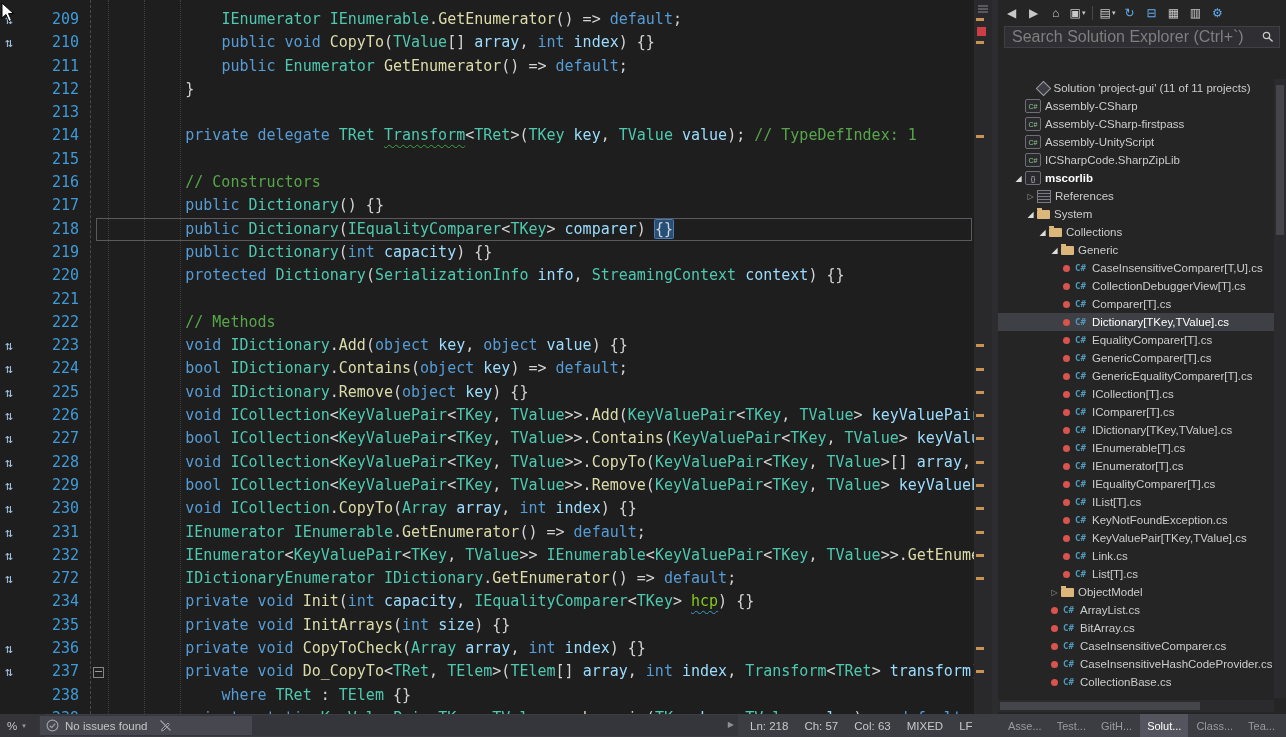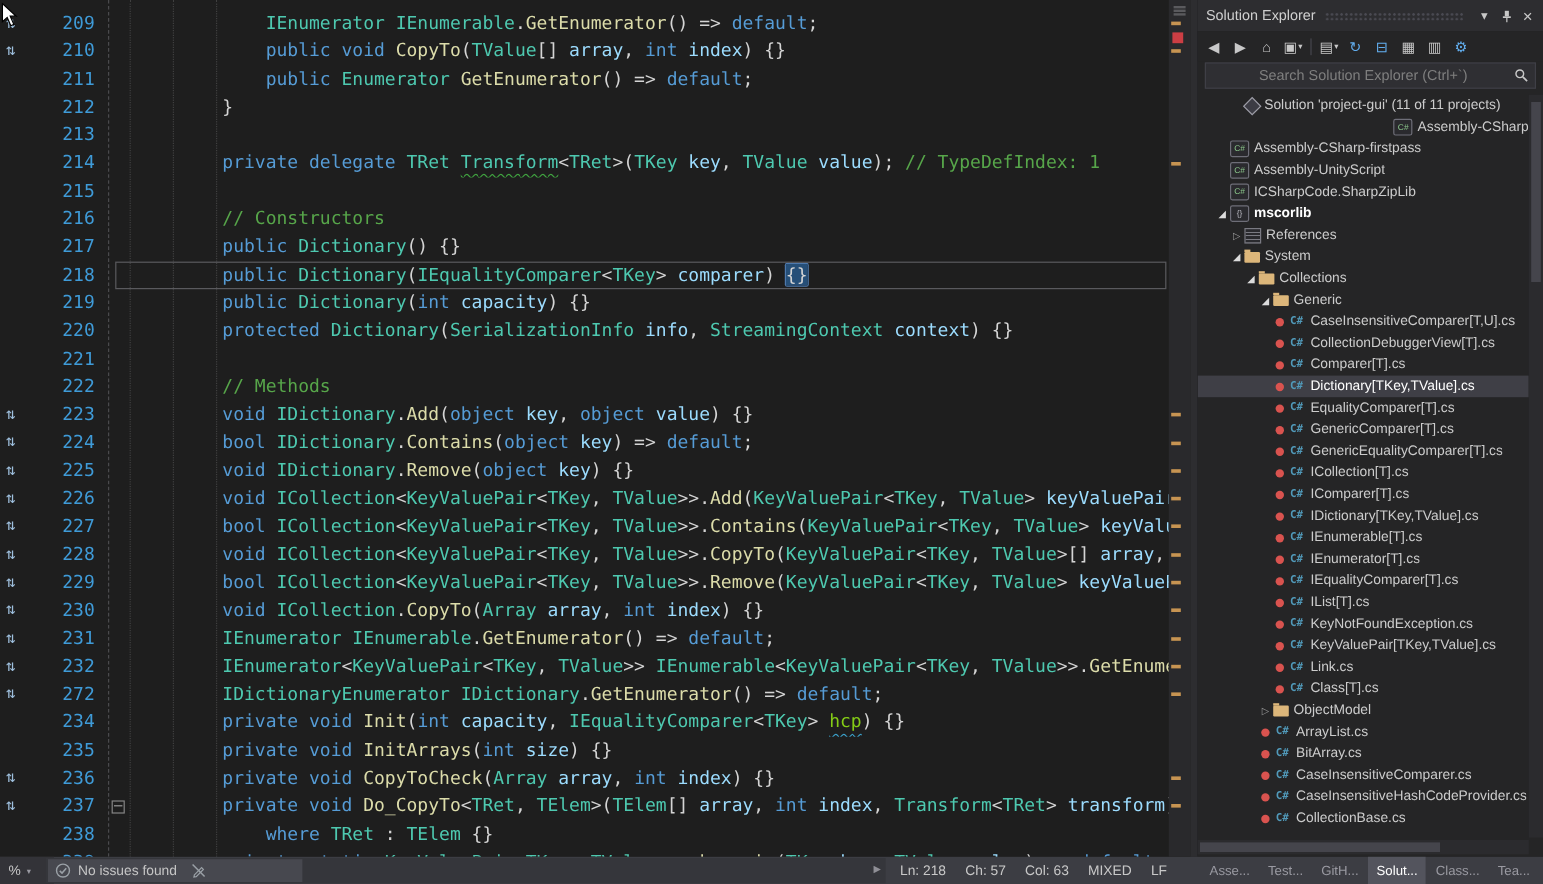--- a/index.html
+++ b/index.html
@@ -35,21 +35,21 @@
   #sepanel{position:absolute;left:998px;top:0;width:288px;height:714px;background:#252526;color:#cccccc;}
   .se-title{height:26px;display:flex;align-items:center;padding:0 4px 0 7px;background:#2d2d30;font-size:12px;color:#cfcfcf;}
   .se-title .grip{flex:1;height:7px;margin:0 8px;background-image:radial-gradient(#4a4a52 1px,transparent 1.2px);background-size:4px 4px;}
   .tico{width:18px;height:18px;display:flex;align-items:center;justify-content:center;color:#c8c8c8;font-size:11px;cursor:default;}
   .se-toolbar{height:25px;display:flex;align-items:center;padding:0 3px;gap:1px;background:#252526;}
   .tbico{width:21px;height:20px;display:flex;align-items:center;justify-content:center;color:#c8c8c8;font-size:12px;position:relative;}
   .tbico.accent{color:#62aeef;}
   .tbico .caret{font-size:7px;color:#c8c8c8;margin-left:1px;}
   .tbsep{width:1px;height:14px;background:#46464c;margin:0 3px;flex:none;}
   .se-search{margin:1px 6px 3px 6px;height:20px;background:#2f2f33;border:1px solid #3f3f46;display:flex;align-items:center;padding:0 5px;}
-  .se-search input{flex:1;background:transparent;border:none;outline:none;color:#c8c8c8;font-size:12px;font-family:"Liberation Sans",sans-serif;text-align:center;}
+  .se-search input{flex:1;background:transparent;border:none;outline:none;color:#c8c8c8;font-size:16px;font-family:"Liberation Sans",sans-serif;}
   .se-search input::placeholder{color:#7f7f7f;}
   #se-tree{position:absolute;left:0;top:79px;right:12px;bottom:16px;overflow:hidden;}
   .trow{height:18px;display:flex;align-items:center;font-size:11.5px;white-space:nowrap;color:#cccccc;}
   .trow.sel{background:#3f3f46;color:#ffffff;}
   .slot{width:13px;flex:none;display:flex;align-items:center;justify-content:center;}
   .exp{font-size:8px;color:#9a9a9a;}
   .exp.expanded{color:#dcdcdc;}
   .lockdot{width:7px;height:7px;border-radius:50%;background:#d9534f;}
   .ticon{flex:none;margin-right:4px;display:flex;align-items:center;justify-content:center;}
   .ticon.folder{position:relative;width:13px;height:9px;background:#dcb67a;border-radius:1px;margin-top:1px;}
@@ -143,35 +143,20 @@
         <div class="tick" style="top: 670.4px;"></div>
       </div>
     <svg id="cursor-ptr" width="15" height="21" viewBox="0 0 15 21">
       <polygon points="1,1 1,16 5,12.5 8,19.5 10.5,18.3 7.5,11.5 12.5,11.5" fill="#ffffff" stroke="#000000" stroke-width="1"></polygon>
     </svg>
   </div>
 
   <div id="splitter"></div>
 
   <div id="sepanel">
-    <div class="se-title">
-      <span>Solution Explorer</span>
-      <span class="grip"></span>
-      <span id="se-title-icons" style="display:flex;align-items:center;">
-          <span class="tico">▾</span>
-          <span class="tico">
-            <svg width="11" height="11" viewBox="0 0 11 11">
-              <rect x="4" y="1" width="3.4" height="4.6" fill="#c8c8c8"></rect>
-              <rect x="2.4" y="5.6" width="6.6" height="1.4" fill="#c8c8c8"></rect>
-              <rect x="5.2" y="7" width="1" height="3.6" fill="#c8c8c8"></rect>
-            </svg>
-          </span>
-          <span class="tico" style="font-size: 14px;">×</span>
-        </span>
-    </div>
     <div class="se-toolbar" id="se-toolbar">
         <span class="tbico">
           <span>◀</span>
         </span>
         <span class="tbico">
           <span>▶</span>
         </span>
         <span class="tbico">
           <span>⌂</span>
         </span>
@@ -206,21 +191,21 @@
         <circle cx="4.5" cy="4.5" r="3.2" fill="none" stroke="#c8c8c8" stroke-width="1.2"></circle>
         <line x1="7" y1="7" x2="10.6" y2="10.6" stroke="#c8c8c8" stroke-width="1.4"></line>
       </svg>
     </div>
     <div id="se-tree">
         <div class="trow" style="padding-left: 2px; justify-content: center;">
           <span class="slot"></span>
           <span class="ticon solution"></span>
           <span class="tlabel">Solution 'project-gui' (11 of 11 projects)</span>
         </div>
-        <div class="trow" style="padding-left: 14px; justify-content: flex-end;">
+        <div class="trow" style="padding-left: 14px;">
           <span class="slot"></span>
           <span class="ticon project">C#</span>
           <span class="tlabel">Assembly-CSharp</span>
         </div>
         <div class="trow" style="padding-left: 14px;">
           <span class="slot"></span>
           <span class="ticon project">C#</span>
           <span class="tlabel">Assembly-CSharp-firstpass</span>
         </div>
         <div class="trow" style="padding-left: 14px;">
@@ -375,21 +360,21 @@
             <span class="lockdot"></span>
           </span>
           <span class="ticon csfile">C#</span>
           <span class="tlabel">Link.cs</span>
         </div>
         <div class="trow" style="padding-left: 62px;">
           <span class="slot">
             <span class="lockdot"></span>
           </span>
           <span class="ticon csfile">C#</span>
-          <span class="tlabel">Class[T].cs</span>
+          <span class="tlabel">List[T].cs</span>
         </div>
         <div class="trow" style="padding-left: 50px;">
           <span class="slot exp collapsed">▷</span>
           <span class="ticon folder"></span>
           <span class="tlabel">ObjectModel</span>
         </div>
         <div class="trow" style="padding-left: 50px;">
           <span class="slot">
             <span class="lockdot"></span>
           </span>

